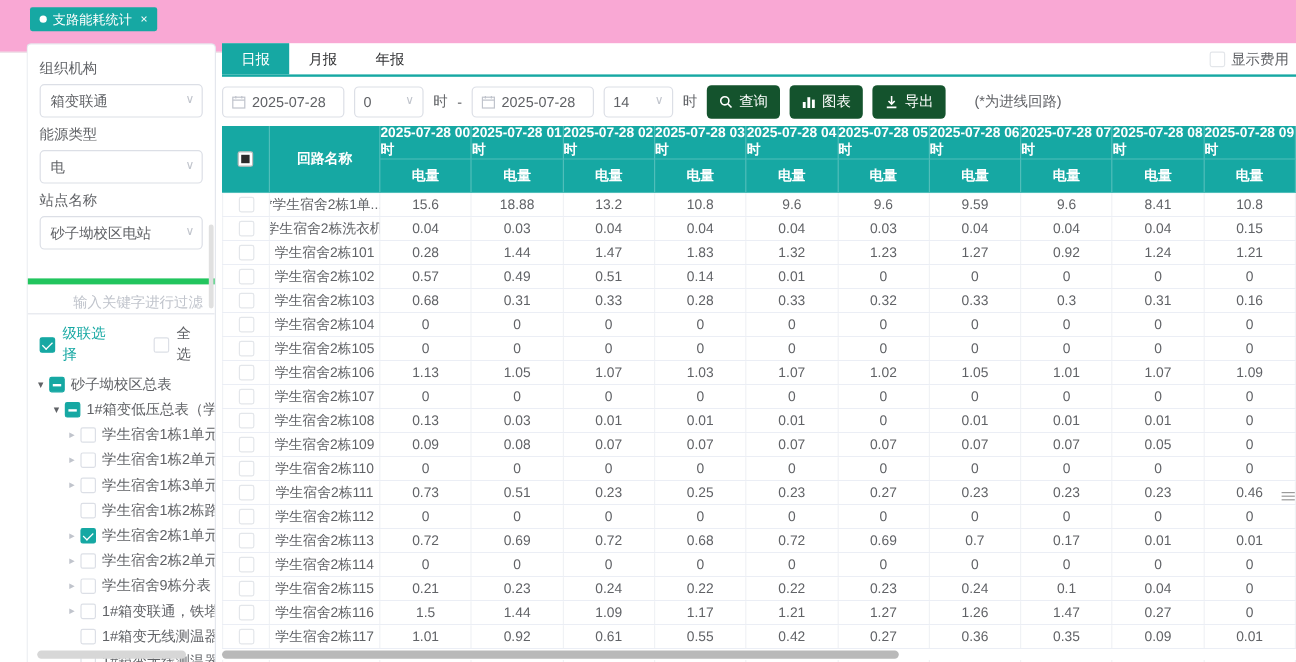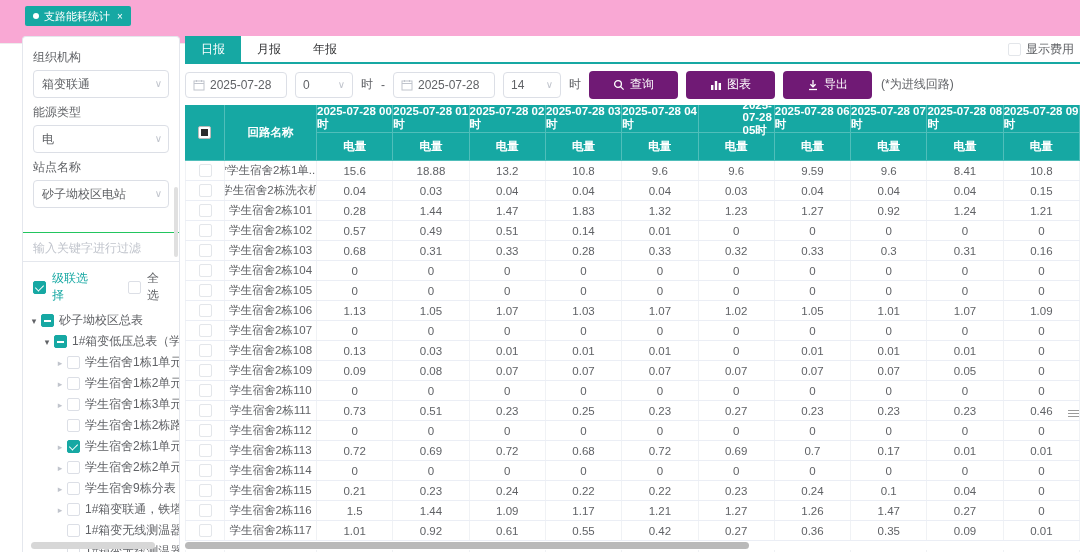--- a/index.html
+++ b/index.html
@@ -11,21 +11,21 @@
   .tab-chip { position:absolute; left:25px; top:6px; height:20px; background:#16a8a3; color:#fff; border-radius:2px; display:flex; align-items:center; gap:5px; padding:0 8px; font-size:11px; cursor:pointer; }
   .tab-chip .dot { width:6px; height:6px; border-radius:50%; background:#fff; }
   .tab-chip .x { font-size:10px; margin-left:2px; }
 
   
   .sidebar { position:absolute; left:22px; top:36px; width:158px; height:516px; background:#fff; border:1px solid #e4e7ed; border-bottom:none; border-radius:4px 4px 0 0; padding:8px 0 0 0; overflow:hidden; }
   .side-form { padding:0 10px; }
   .fld-label { margin:4px 0 4px; color:#606266; }
   .select-box { position:relative; height:28px; line-height:26px; border:1px solid #dcdfe6; border-radius:4px; padding:0 20px 0 8px; color:#606266; margin-bottom:6px; cursor:pointer; background:#fff; white-space:nowrap; overflow:hidden; }
   .select-box .chev { position:absolute; right:6px; top:0; color:#c0c4cc; font-size:10px; }
-  .filter-input { margin-top:24px; border-top:1px solid #22c55e; border-bottom:1px solid #e4e7ed; height:30px; line-height:30px; padding:0 10px; color:#c0c4cc; white-space:nowrap; overflow:hidden; }
+  .filter-input { margin-top:24px; border-top:5px solid #22c55e; border-bottom:1px solid #e4e7ed; height:30px; line-height:30px; padding:0 10px; color:#c0c4cc; white-space:nowrap; overflow:hidden;text-align:right; }
   .check-row { display:flex; align-items:center; gap:6px; padding:8px 10px 4px;font-family:Liberation Serif, serif; }
   .check-row .gap { width:22px; }
   .cascade-label { color:#16a8a3; }
 
   .cb { width:13px; height:13px; min-width:13px; border:1px solid #dcdfe6; border-radius:2px; background:#fff; position:relative; display:inline-block; }
   .cb.checked { background:#16a8a3; border-color:#16a8a3; }
   .cb.checked::after { content:""; position:absolute; left:3px; top:1px; width:4px; height:7px; border:solid #fff; border-width:0 1.5px 1.5px 0; transform:rotate(45deg); }
   .cb.indet { background:#16a8a3; border-color:#16a8a3; }
   .cb.indet::after { content:""; position:absolute; left:2px; top:5px; width:7px; height:1.5px; background:#fff; }
   .cb.darksel { border-color:#bbb; }
@@ -45,23 +45,23 @@
   .tabs-row { height:28px; display:flex; align-items:flex-end; border-bottom:2px solid #16a8a3; position:relative; }
   .rtab { height:26px; line-height:26px; padding:0 16px; color:#303133; cursor:pointer; }
   .rtab.active { background:#16a8a3; color:#fff; }
   .show-cost { position:absolute; right:6px; top:5px; display:flex; align-items:center; gap:5px; color:#606266; }
 
   .controls { height:36px; display:flex; align-items:center; gap:8px; padding-top:5px; }
   .date-box { width:102px; height:26px; border:1px solid #dcdfe6; border-radius:4px; display:flex; align-items:center; gap:5px; padding:0 7px; color:#606266; cursor:pointer; }
   .hour-box { width:58px; height:26px; border:1px solid #dcdfe6; border-radius:4px; display:flex; align-items:center; justify-content:space-between; padding:0 7px; color:#606266; cursor:pointer; }
   .hour-box .chev { color:#c0c4cc; font-size:10px; }
   .unit { color:#606266; }
-  .btn { height:28px; border:none; border-radius:4px; background:#701a75; color:#fff; font-size:12px; display:flex; align-items:center; gap:5px; padding:0 24px; cursor:pointer; font-family:inherit; }
+  .btn { height:28px; border:none; border-radius:4px; background:#14532d; color:#fff; font-size:12px; display:flex; align-items:center; gap:5px; padding:0 10px; cursor:pointer; font-family:inherit; }
   .btn svg { display:block; }
-  .note { color:#606266; margin-left:1px; }
+  .note { color:#606266; margin-left:16px; }
 
   
   .rpt-table { margin-top:5px; width:895px; }
   .thead { display:grid; grid-template-columns:40px 92px repeat(10,1fr); grid-template-rows:28px 28px; background:#16a8a3; color:#fff; font-weight:bold; }
   .th { display:flex; align-items:center; justify-content:center; border-right:1px solid rgba(255,255,255,0.25); border-bottom:1px solid rgba(255,255,255,0.25); font-size:11.5px; }
   .tr { display:grid; grid-template-columns:40px 92px repeat(10,1fr); height:20px; border-bottom:1px solid #ebeef5; background:#fff; }
   .td { display:flex; align-items:center; justify-content:center; border-right:1px solid #f0f2f5; overflow:hidden; white-space:nowrap; font-size:11.5px; color:#606266; }
   .td.first { border-left:1px solid #f0f2f5; }
   .tr.footer { height:22px; font-size:11.5px; }
   .hscroll-track { height:9px; display:flex; align-items:center; background:#fff; }
@@ -248,21 +248,21 @@
     <div class="th" style="grid-area: 1 / 3;">2025-07-28 00时</div>
         <div class="th" style="grid-area: 2 / 3;">电量</div>
         <div class="th" style="grid-area: 1 / 4;">2025-07-28 01时</div>
         <div class="th" style="grid-area: 2 / 4;">电量</div>
         <div class="th" style="grid-area: 1 / 5;">2025-07-28 02时</div>
         <div class="th" style="grid-area: 2 / 5;">电量</div>
         <div class="th" style="grid-area: 1 / 6;">2025-07-28 03时</div>
         <div class="th" style="grid-area: 2 / 6;">电量</div>
         <div class="th" style="grid-area: 1 / 7;">2025-07-28 04时</div>
         <div class="th" style="grid-area: 2 / 7;">电量</div>
-        <div class="th" style="grid-area: 1 / 8; padding-left: 44px;">2025-07-28 05时</div>
+        <div class="th" style="grid-area: 1 / 8;">2025-07-28 05时</div>
         <div class="th" style="grid-area: 2 / 8;">电量</div>
         <div class="th" style="grid-area: 1 / 9;">2025-07-28 06时</div>
         <div class="th" style="grid-area: 2 / 9;">电量</div>
         <div class="th" style="grid-area: 1 / 10;">2025-07-28 07时</div>
         <div class="th" style="grid-area: 2 / 10;">电量</div>
         <div class="th" style="grid-area: 1 / 11;">2025-07-28 08时</div>
         <div class="th" style="grid-area: 2 / 11;">电量</div>
         <div class="th" style="grid-area: 1 / 12;">2025-07-28 09时</div>
         <div class="th" style="grid-area: 2 / 12;">电量</div>
       </div>

